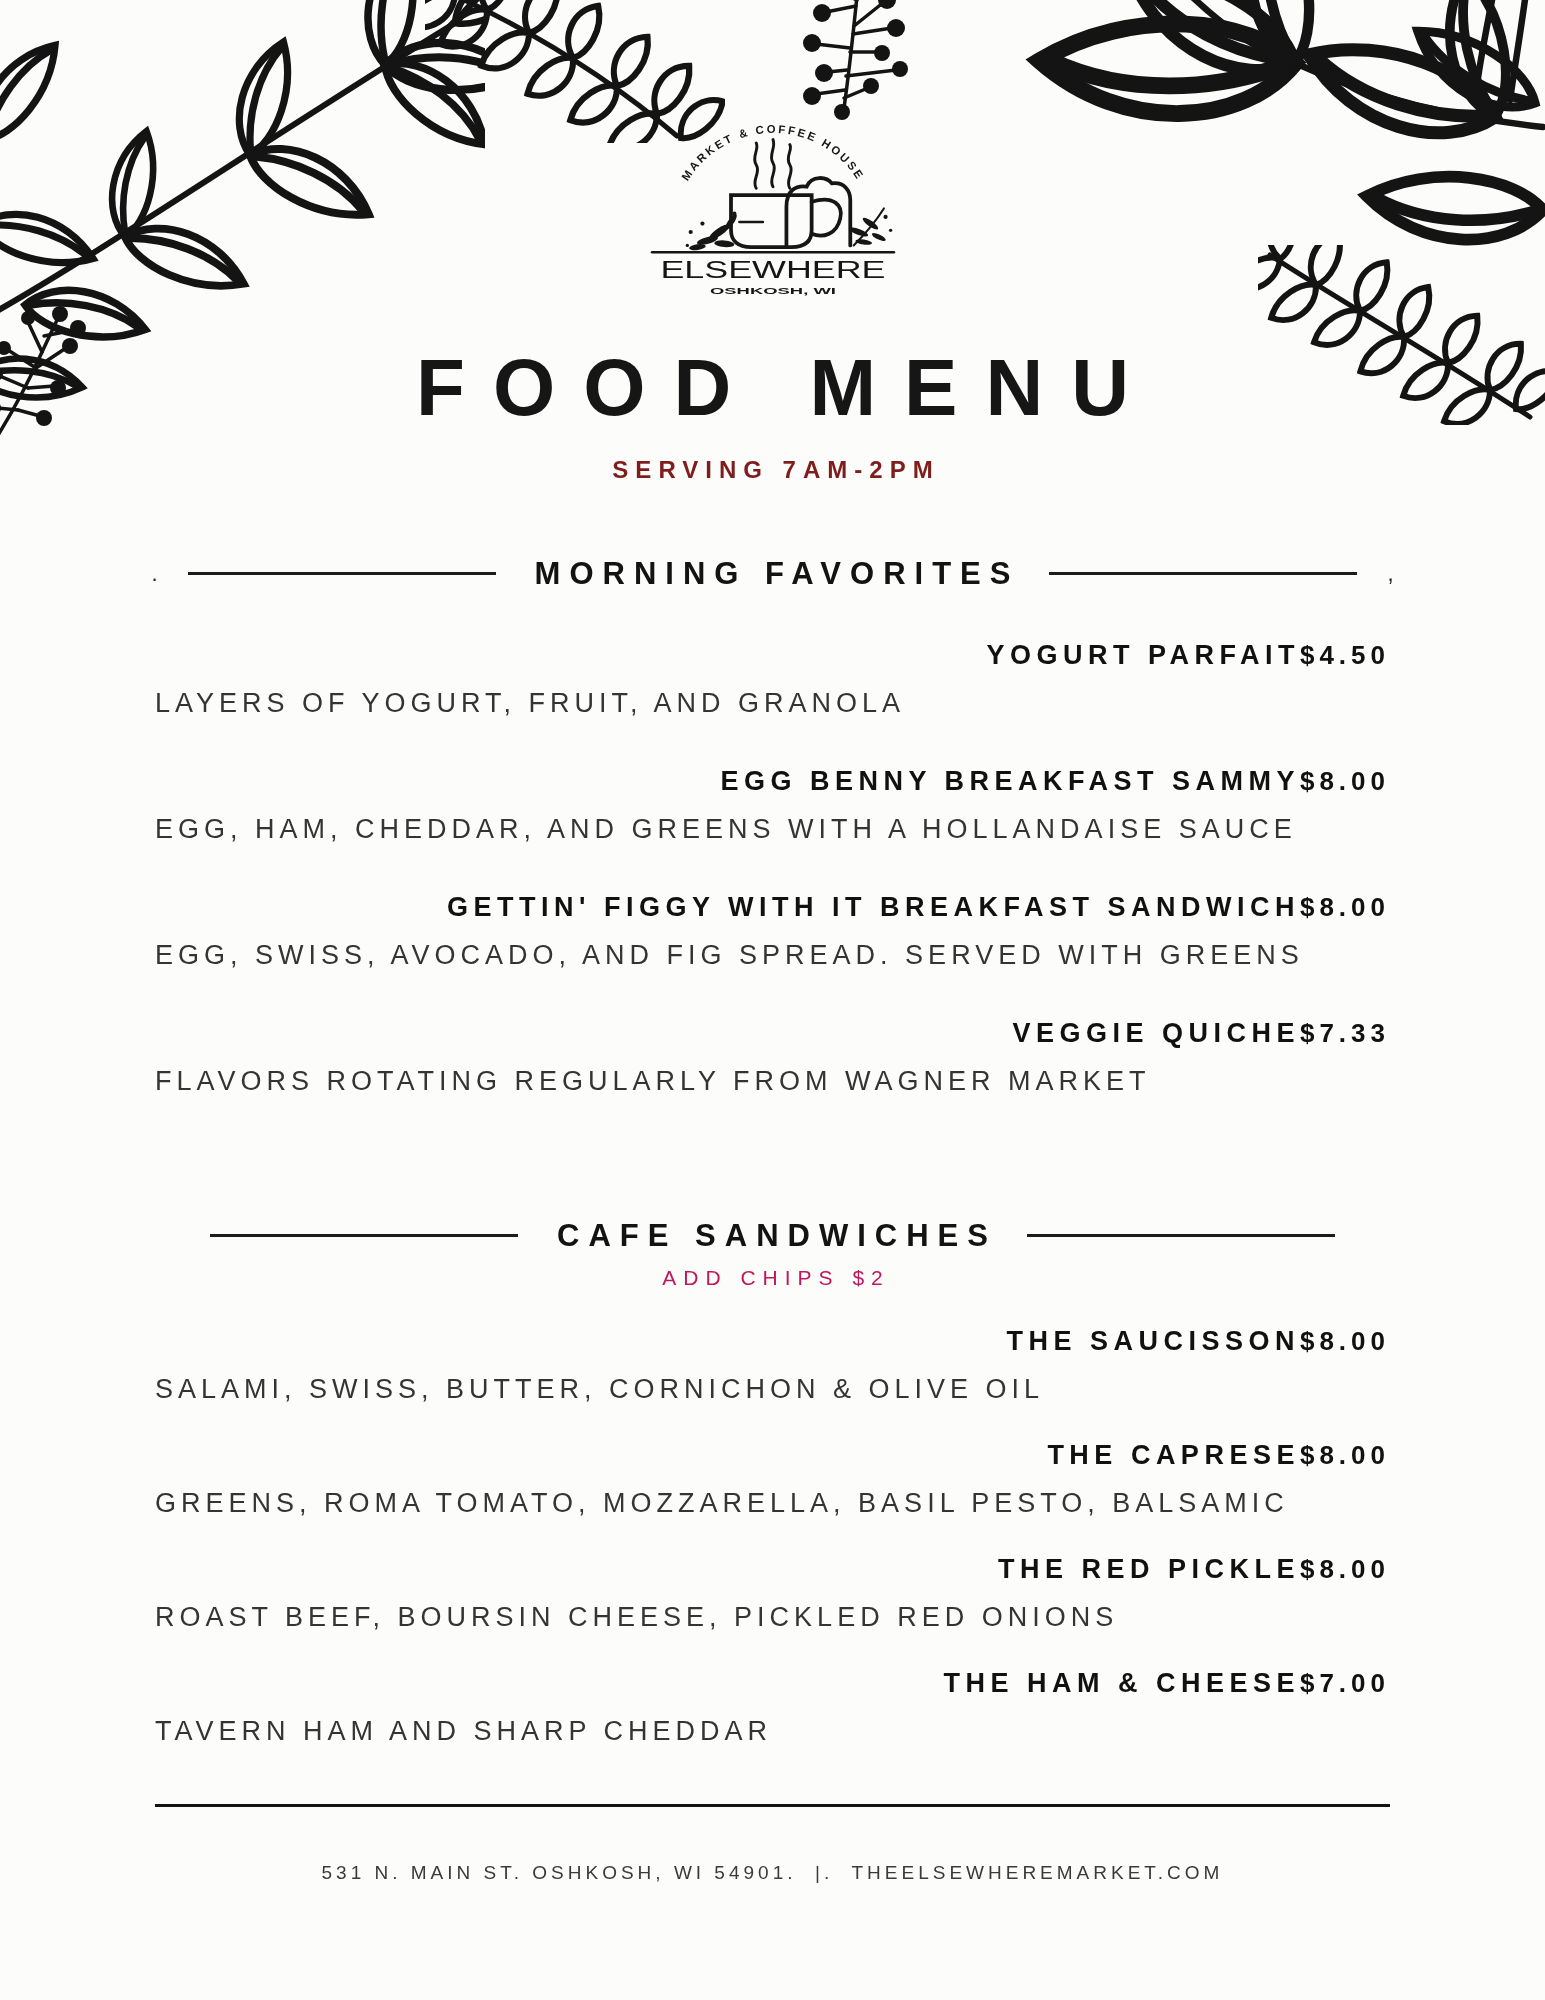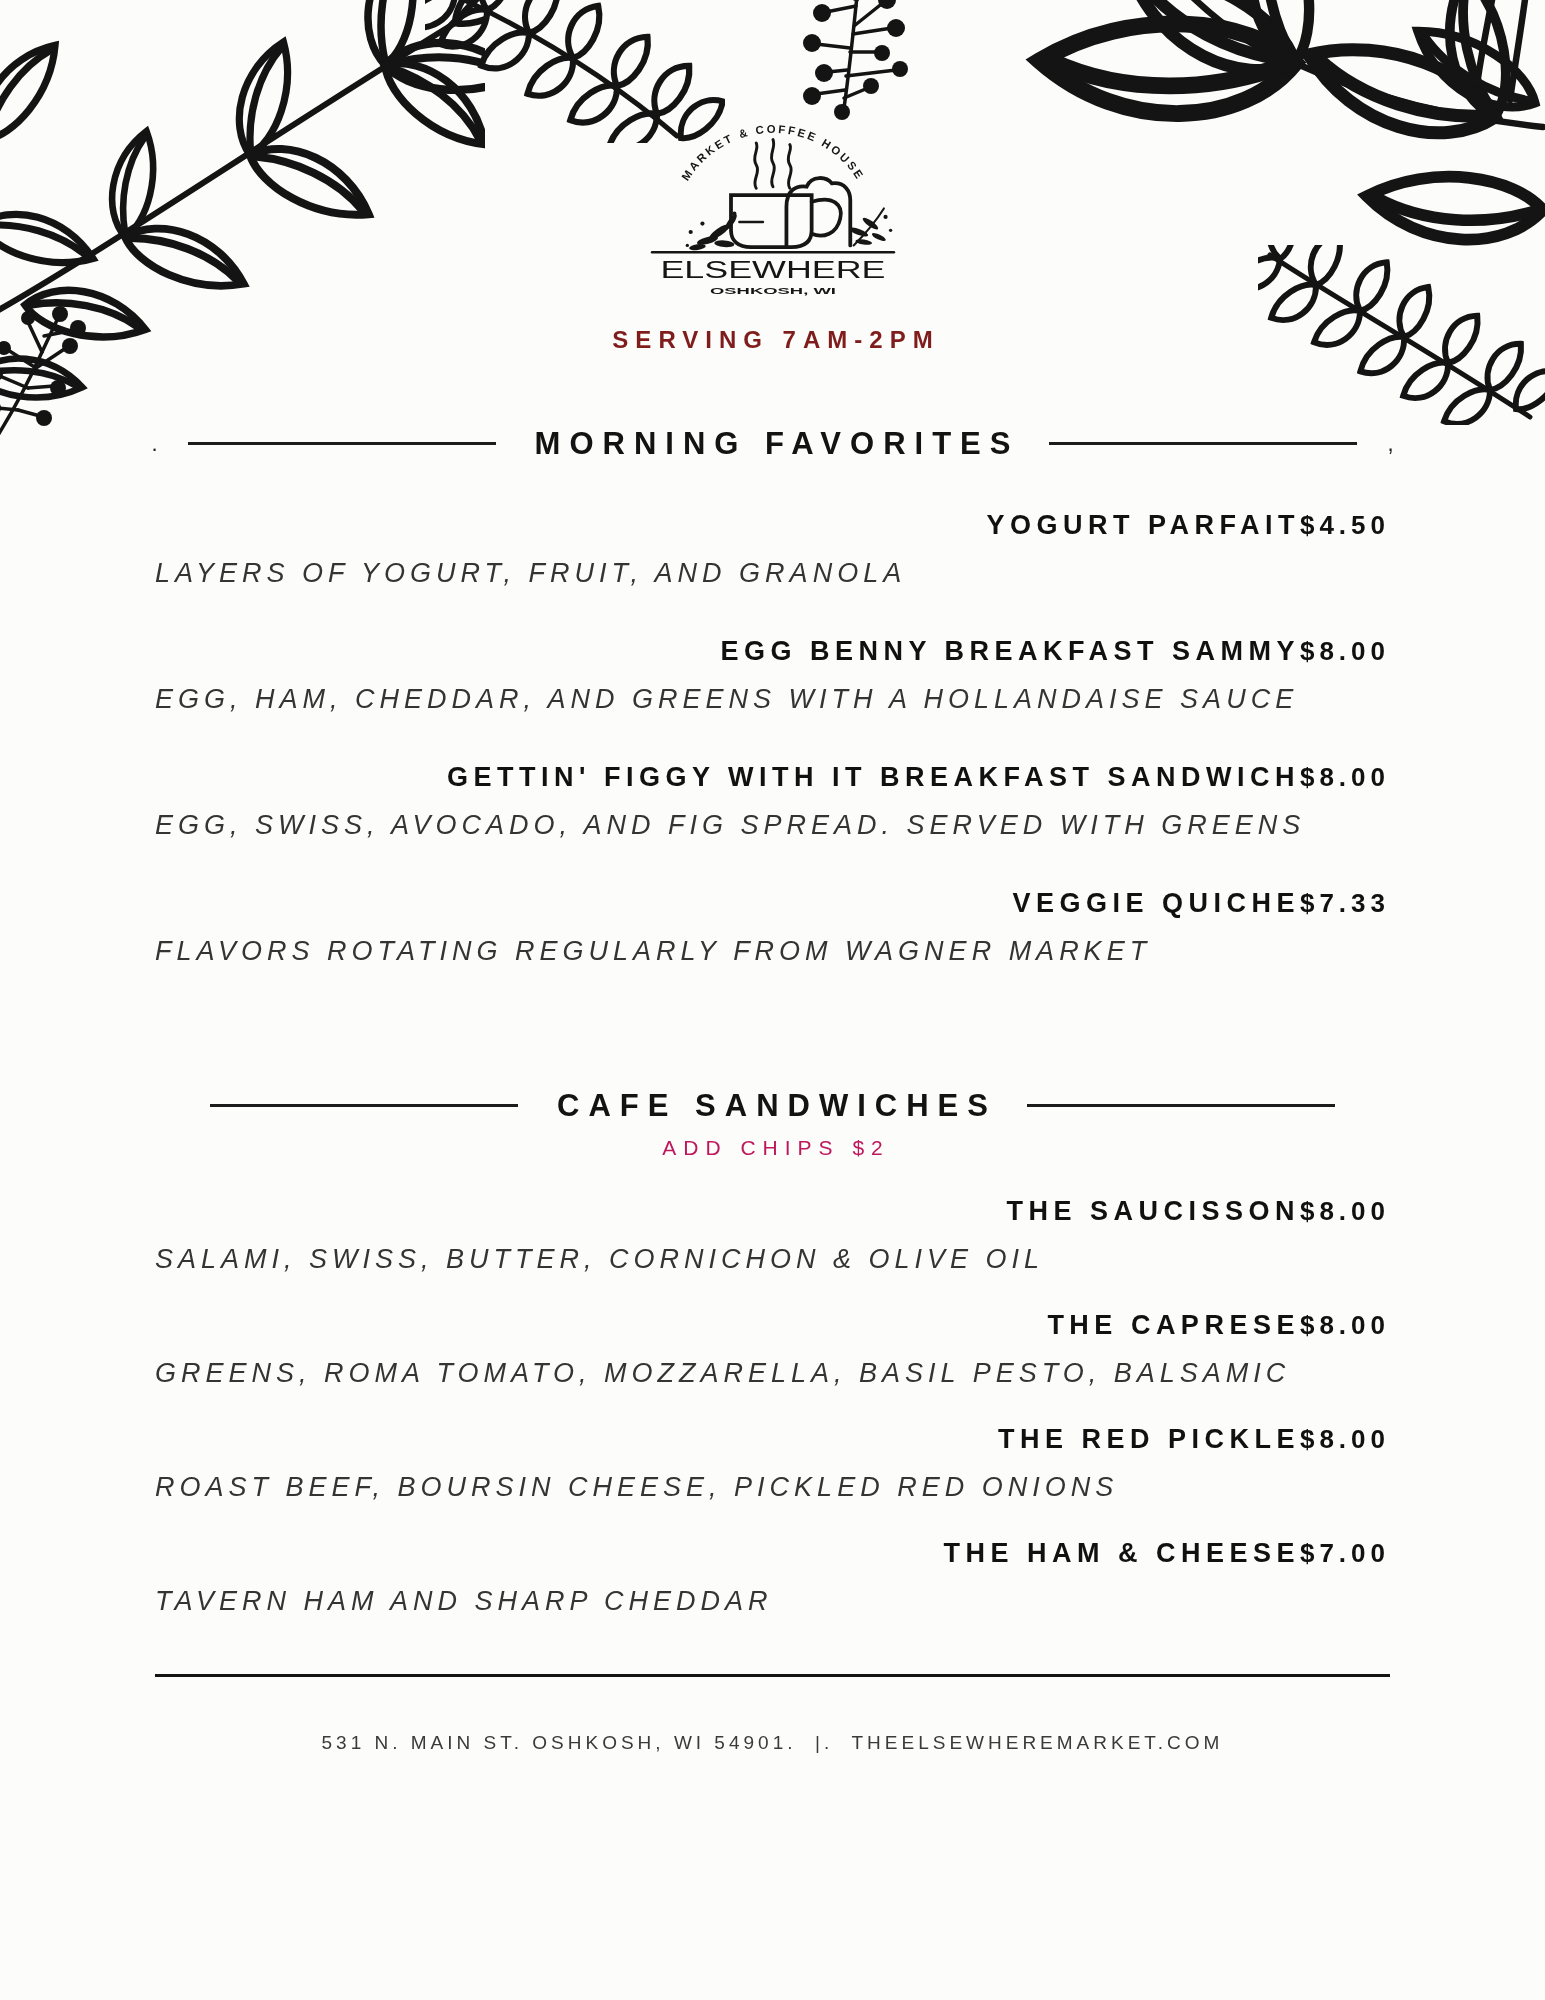--- a/index.html
+++ b/index.html
@@ -42,21 +42,21 @@
   .item-name{
     font-size:27px;font-weight:700;letter-spacing:5.5px;color:#111111;line-height:34px;
     white-space:nowrap;
   }
   .item-price{
     font-size:26px;font-weight:700;letter-spacing:5px;color:#111111;line-height:34px;
     white-space:nowrap;
   }
   .item-desc{
     margin-top:14px;font-size:27px;font-weight:400;letter-spacing:5px;color:#343434;
-    line-height:34px;white-space:nowrap;font-style:italic;
+    line-height:34px;white-space:nowrap;
   }
   .footer-rule{margin-top:56px;height:3px;background:#141414;width:100%;}
   .footer-text{margin-top:52px;}
   .footer-line1{
     font-size:20px;font-weight:400;letter-spacing:5px;color:#3a3a3a;line-height:1.5;
   }
   .footer-line2{
     font-size:19px;font-weight:400;letter-spacing:4px;color:#3a3a3a;line-height:1.5;
     white-space:pre-wrap;
   }
@@ -235,20 +235,21 @@
           <circle cx="290" cy="148" r="2"></circle>
       </g>
       <text font-size="13.5" font-weight="600" letter-spacing="3" fill="#161616">
         <textPath href="#arcp" startOffset="50%" text-anchor="middle">MARKET &amp; COFFEE HOUSE</textPath>
       </text>
       <text x="150" y="205" text-anchor="middle" font-size="29" font-weight="500" fill="#161616" textLength="268" lengthAdjust="spacingAndGlyphs">ELSEWHERE</text>
       <text x="150" y="224" text-anchor="middle" font-size="11.5" font-weight="700" fill="#161616" textLength="150" lengthAdjust="spacingAndGlyphs">OSHKOSH, WI</text>
     </svg>
   </div>
 
+  <div class="menu-title">FOOD MENU</div>
   <div class="menu-subtitle">SERVING 7AM-2PM</div>
 
   <div class="divider-row">
     <span class="divider-mark">.</span>
     <span class="divider-line"></span>
     <span class="section-title">MORNING FAVORITES</span>
     <span class="divider-line"></span>
     <span class="divider-mark">,</span>
   </div>
 

